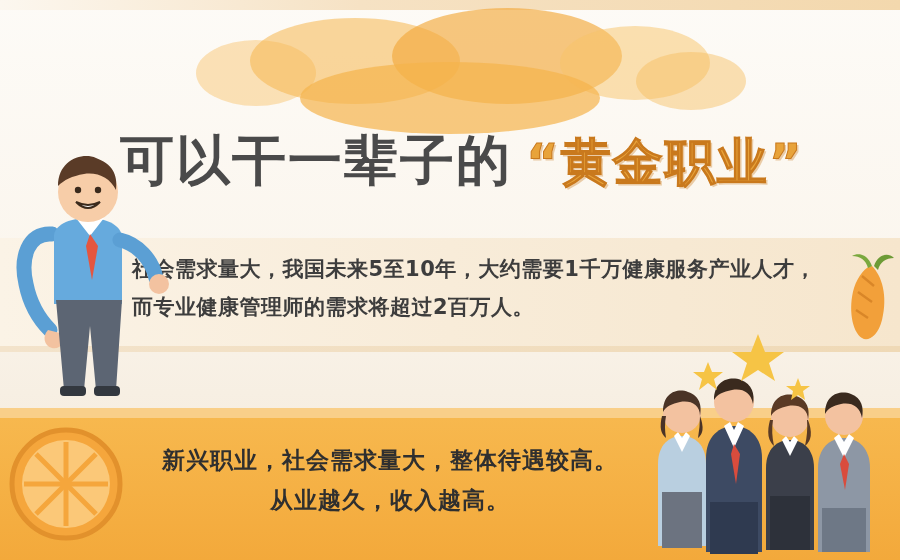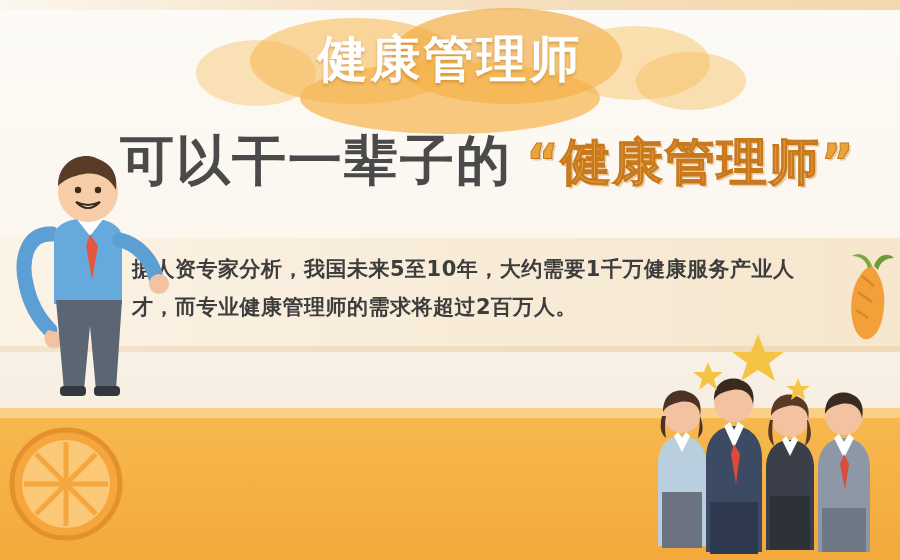--- a/index.html
+++ b/index.html
@@ -158,33 +158,36 @@
 
   <div class="topband"></div>
 
   <div class="blob b5"></div>
   <div class="blob b1"></div>
   <div class="blob b2"></div>
   <div class="blob b3"></div>
   <div class="blob b6"></div>
   <div class="blob b4"></div>
 
-  <div class="title-main">健康管理师</div>
 
   <div class="subtitle-row">
     <span class="subtitle-left">可以干一辈子的</span>
-    <span class="subtitle-right">“健康管理师”</span>
+    <span class="subtitle-right">“黄金职业”</span>
   </div>
 
   <div class="band-one"></div>
   <div class="thin-strip"></div>
-  <div class="band-one-inner">据人资专家分析，我国未来5至10年，大约需要1千万健康服务产业人才，而专业健康管理师的需求将超过2百万人。</div>
+  <div class="band-one-inner">社会需求量大，我国未来5至10年，大约需要1千万健康服务产业人才，而专业健康管理师的需求将超过2百万人。</div>
 
   <div class="band-two-top"></div>
   <div class="band-two"></div>
+  <div class="band-two-inner">
+    <span>新兴职业，社会需求量大，整体待遇较高。</span>
+    <span class="l2">从业越久，收入越高。</span>
+  </div>
 
   <svg class="man-left" viewBox="0 0 160 300">
 
     <path d="M42 126 C18 124 10 150 16 176 C20 196 30 212 40 222" stroke="#5b9fd4" stroke-width="15" fill="none" stroke-linecap="round"></path>
     <path d="M38 222 c-6 6 -4 16 4 18 c8 2 14 -6 12 -14z" fill="#f3c2a0"></path>
 
     <path d="M44 128 C44 118 58 110 78 110 C98 110 112 118 112 130 L112 196 L44 196 Z" fill="#66aadd"></path>
 
     <path d="M66 110 L80 128 L94 110 L86 106 L80 112 L74 106 Z" fill="#ffffff"></path>
 

